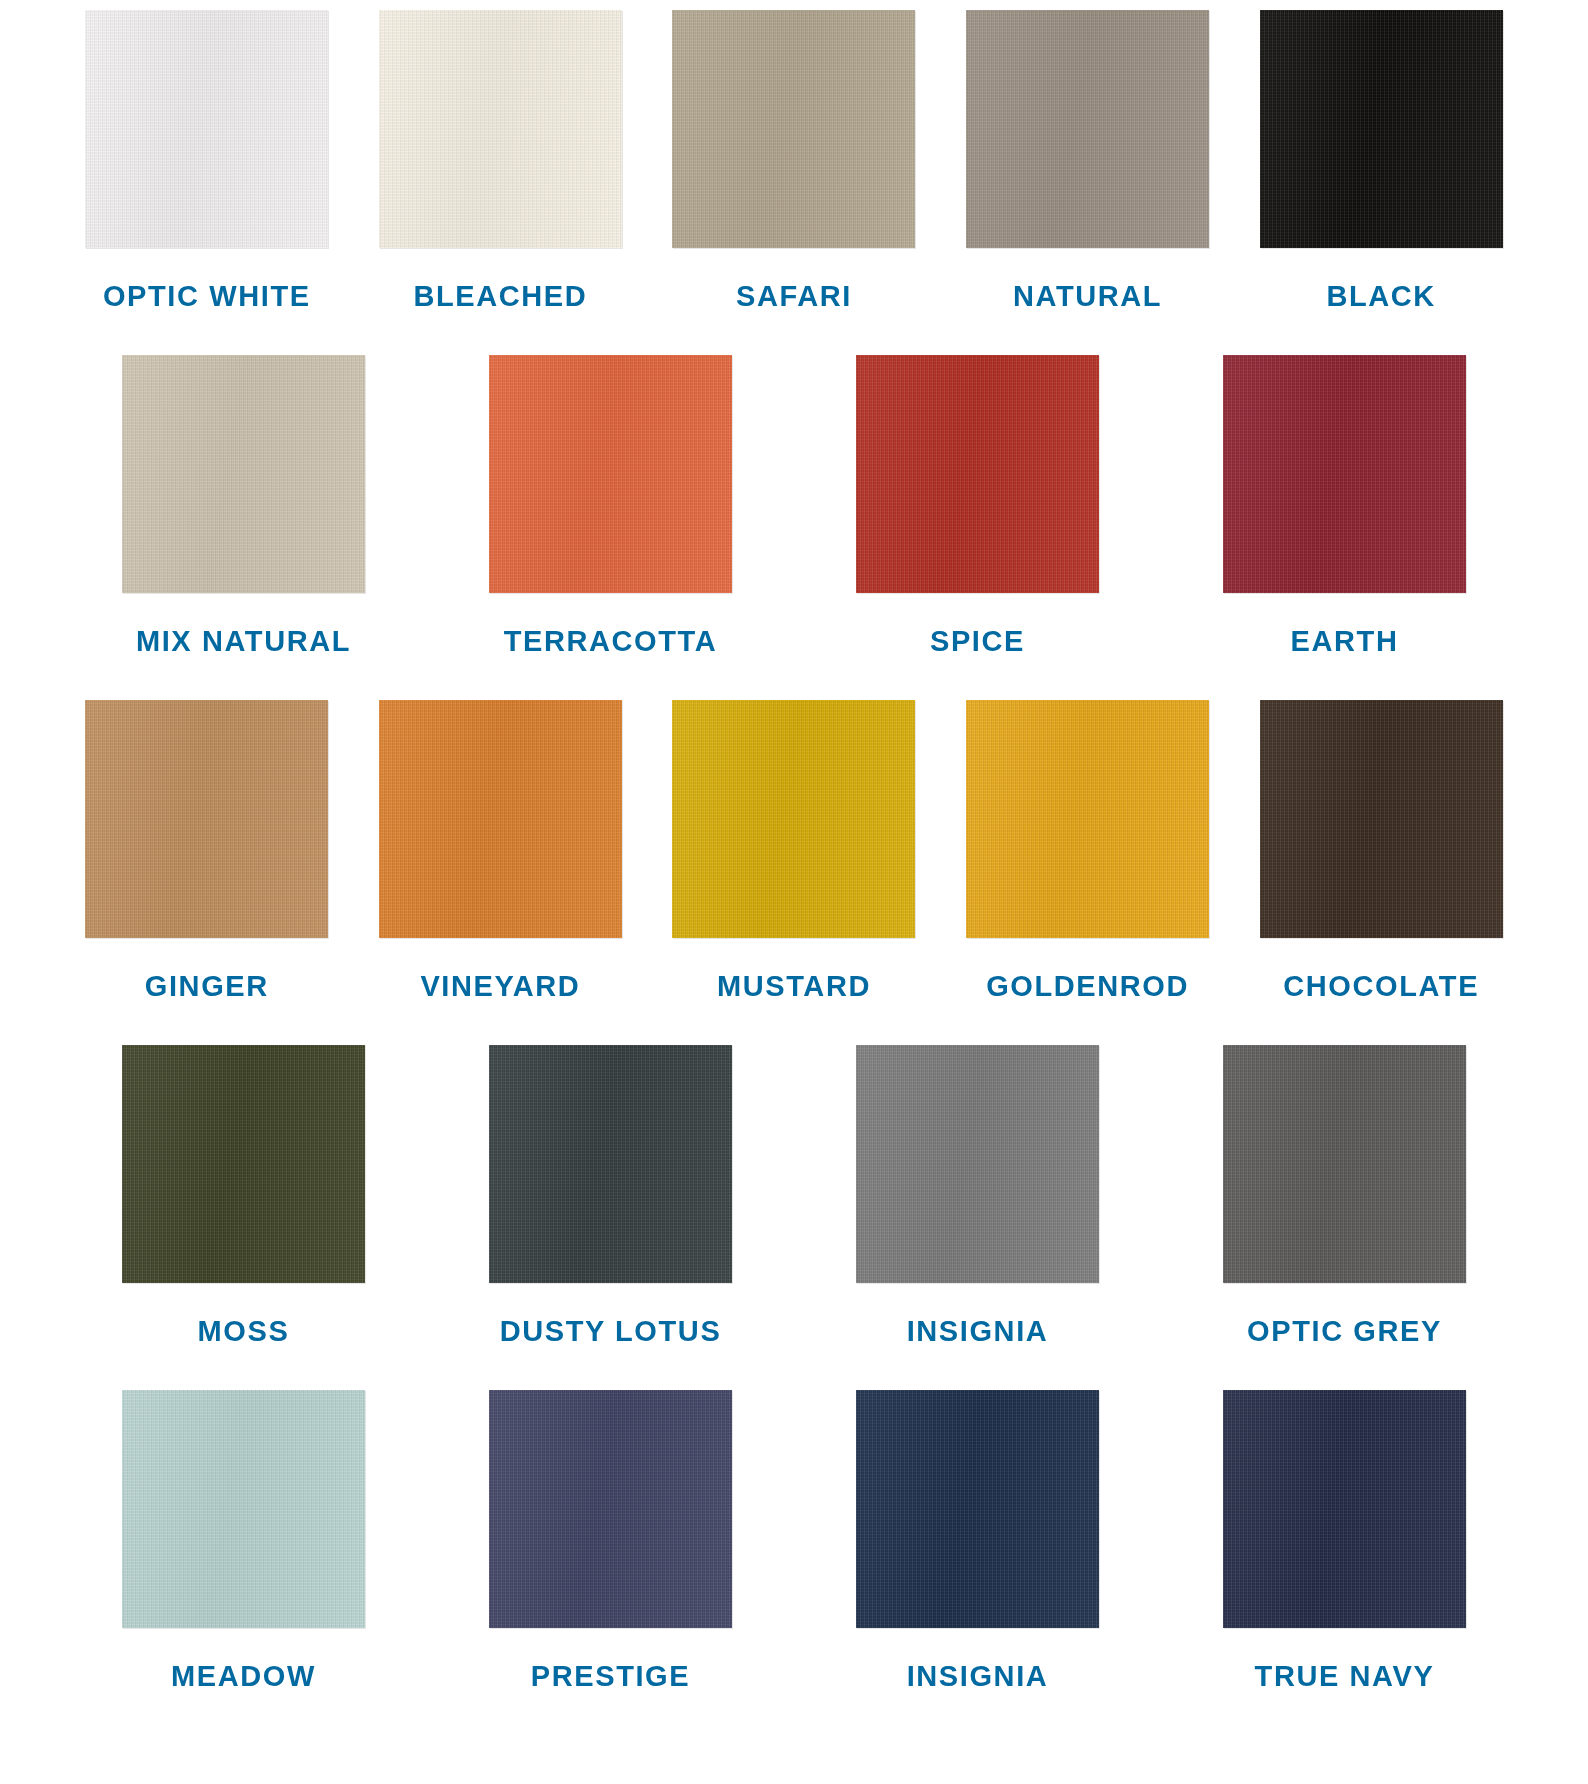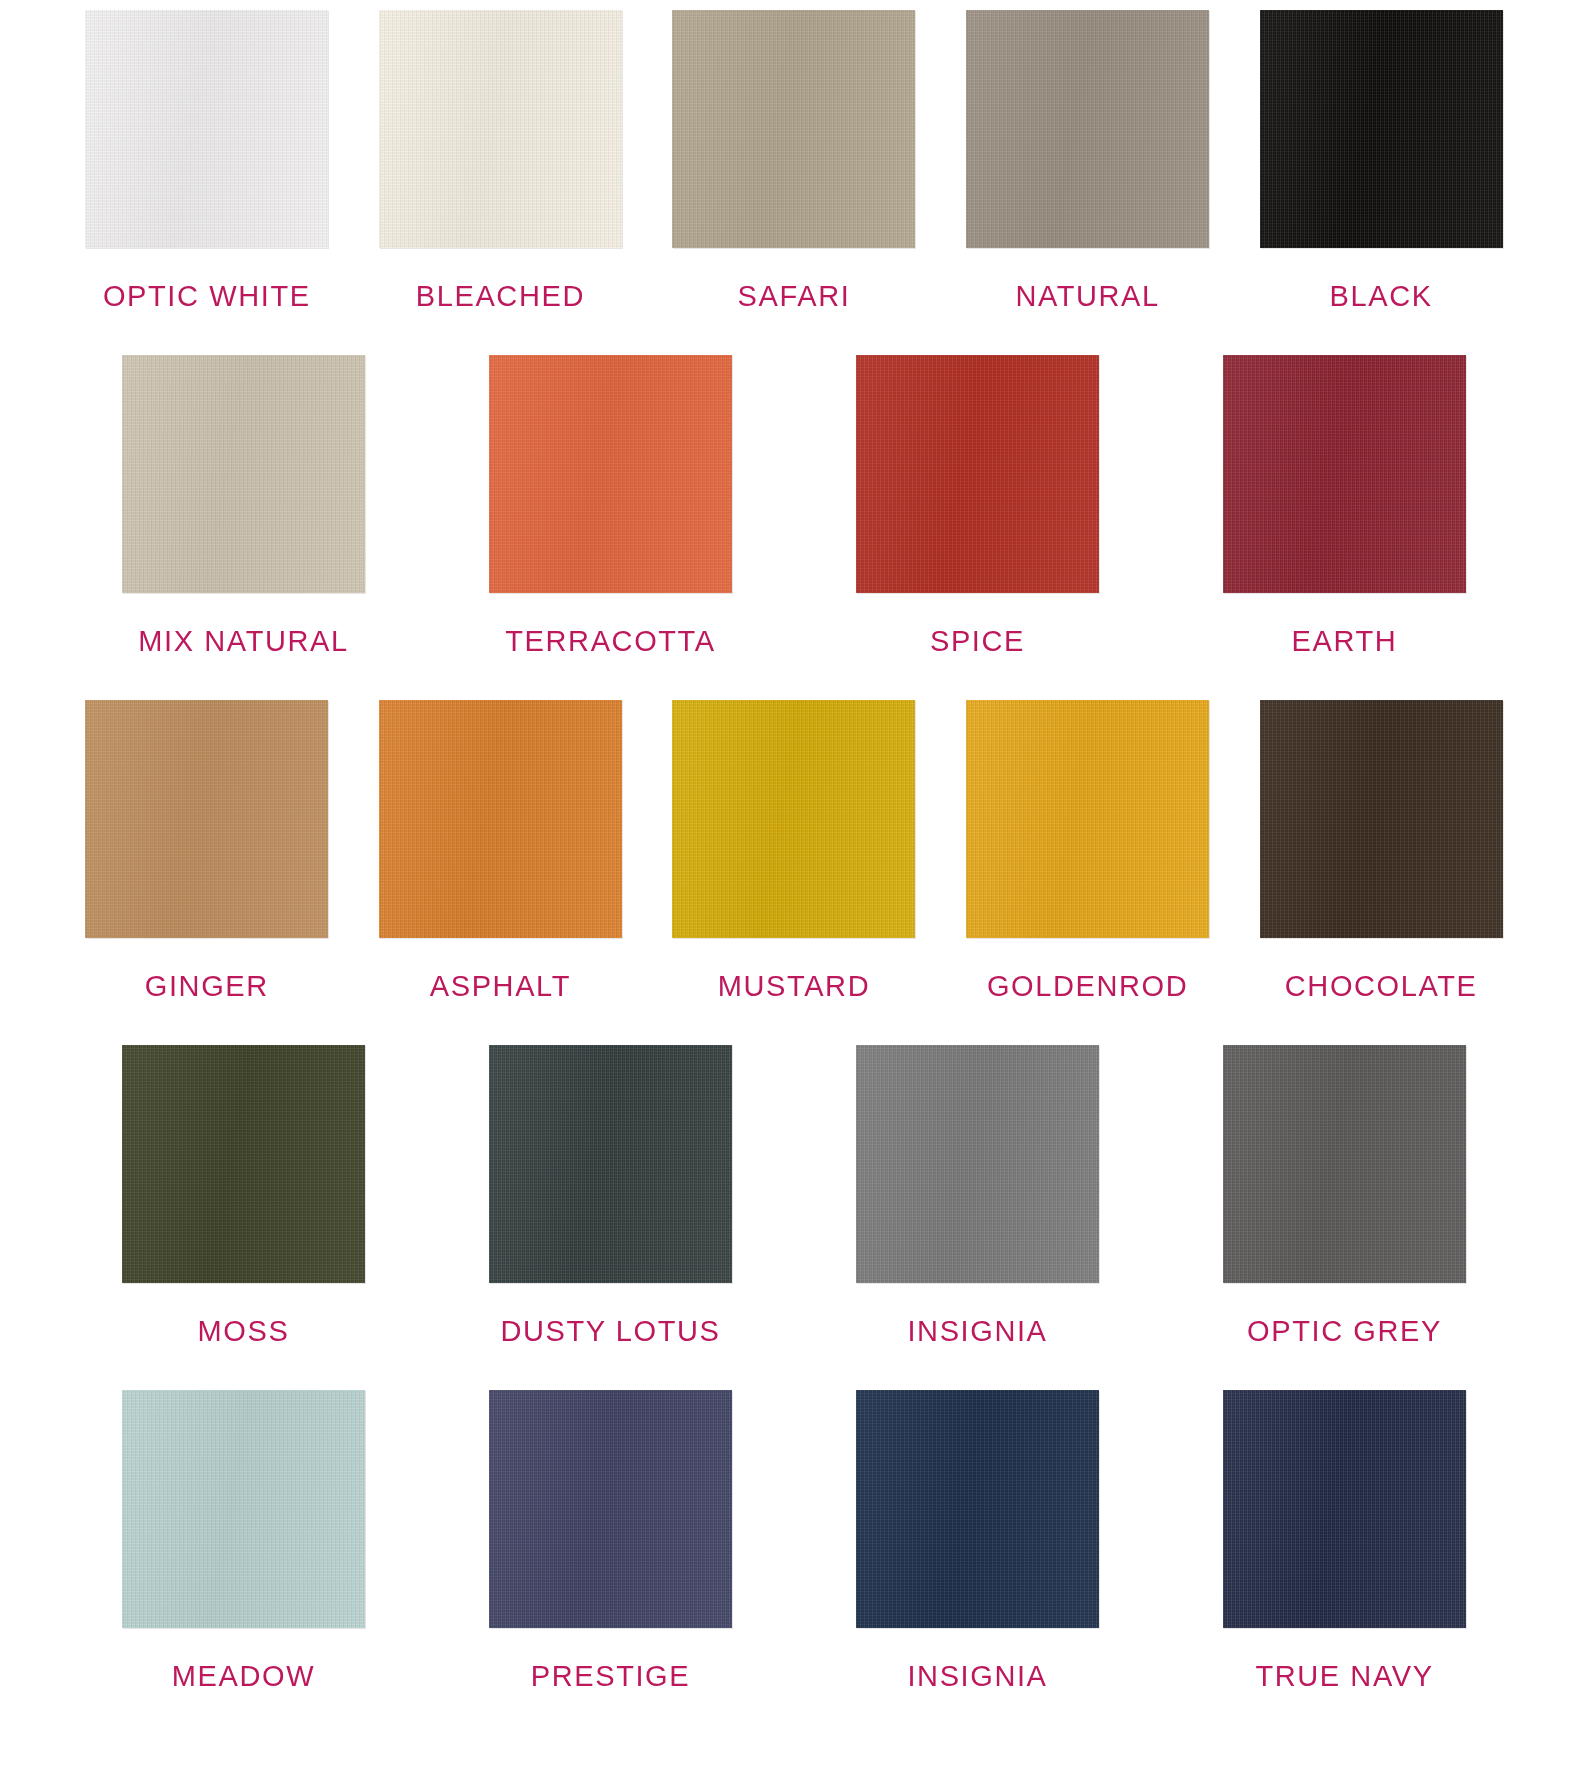--- a/index.html
+++ b/index.html
@@ -77,22 +77,22 @@
     position: absolute;
     inset: 0;
     background:
       linear-gradient(100deg, rgba(255,255,255,0.05) 0%, rgba(0,0,0,0.03) 45%, rgba(255,255,255,0.04) 100%);
     pointer-events: none;
   }
   .swatch-label {
     margin-top: 24px;
     font-size: 29px;
     letter-spacing: 1.6px;
-    font-weight: 400;
-    color: #be185d;
+    font-weight: 700;
+    color: #0369a1;
     text-align: right;
     white-space: nowrap;
     line-height: 1;
     font-family: "Liberation Sans", sans-serif;
   }
 </style>
 </head>
 <body>
 
 <div class="swatch-chart">
@@ -158,21 +158,21 @@
       <div class="swatch-cell">
         <div class="swatch-tile-wrap">
           <div class="swatch-tile" style="background-color: rgb(192, 143, 93);"></div>
         </div>
         <div class="swatch-label">GINGER</div>
       </div>
       <div class="swatch-cell">
         <div class="swatch-tile-wrap">
           <div class="swatch-tile" style="background-color: rgb(220, 127, 43);"></div>
         </div>
-        <div class="swatch-label">ASPHALT</div>
+        <div class="swatch-label">VINEYARD</div>
       </div>
       <div class="swatch-cell">
         <div class="swatch-tile-wrap">
           <div class="swatch-tile" style="background-color: rgb(216, 174, 7);"></div>
         </div>
         <div class="swatch-label">MUSTARD</div>
       </div>
       <div class="swatch-cell">
         <div class="swatch-tile-wrap">
           <div class="swatch-tile" style="background-color: rgb(232, 168, 23);"></div>

